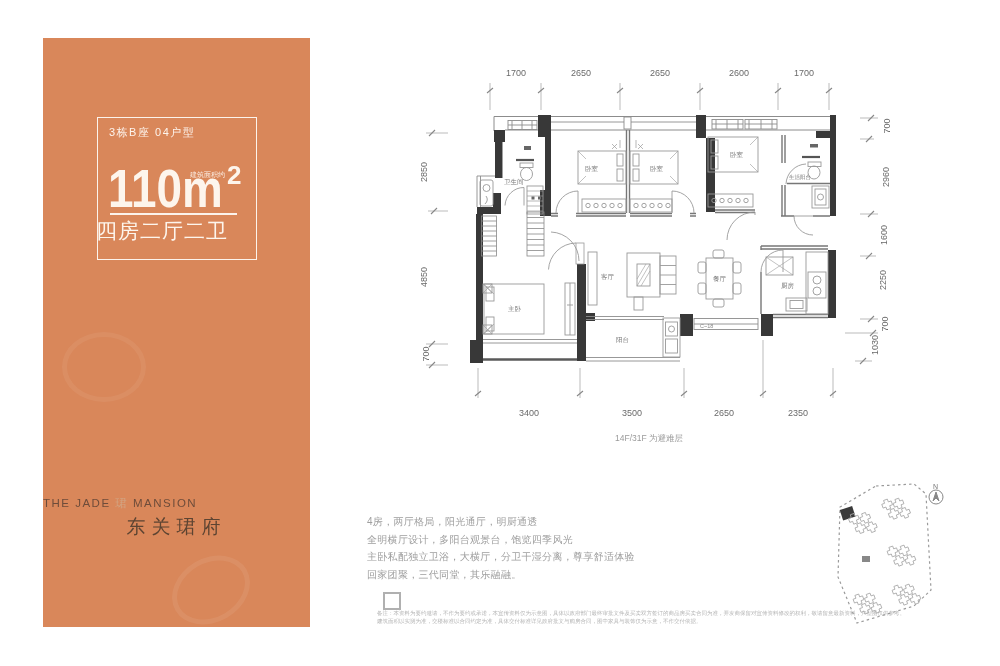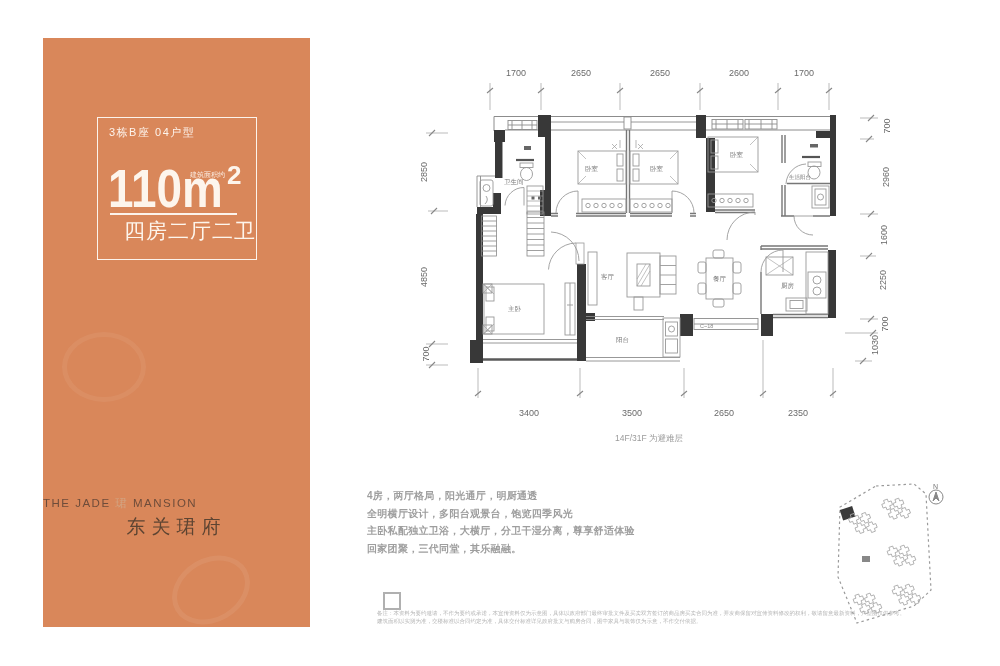--- a/index.html
+++ b/index.html
@@ -21,27 +21,27 @@
 <div class="abs" style="left:109px;top:125px;width:150px;color:rgba(255,250,244,0.95);font-size:11px;letter-spacing:1.5px;">3栋B座 04户型</div>
 
 <div class="abs" style="left:108px;top:158px;color:#fdf5ec;font-size:53px;font-weight:bold;letter-spacing:0px;transform:scaleX(0.865);transform-origin:left top;">110m</div>
 
 <div class="abs" style="left:227px;top:160px;color:#fdf5ec;font-size:26px;font-weight:bold;">2</div>
 
 <div class="abs" style="left:190px;top:170px;color:rgba(255,250,244,0.9);font-size:7px;">建筑面积约</div>
 
 <div class="abs" style="left:110px;top:213px;width:127px;height:1.5px;background:rgba(255,252,248,0.92);"></div>
 
-<div class="abs" style="left:124px;top:217px;color:#fdf5ec;font-size:21px;letter-spacing:1px;font-family:Liberation Mono, monospace;">四房二厅二卫</div>
+<div class="abs" style="left:96px;top:217px;color:#fdf5ec;font-size:21px;letter-spacing:1px;font-family:Liberation Mono, monospace;">四房二厅二卫</div>
 
 <div class="abs" style="left:43px;top:496px;width:267px;text-align:left;color:#6e4c3a;font-size:11.5px;letter-spacing:1.5px;">THE JADE <span style="color:#d2a584;">珺</span> MANSION</div>
 
 <div class="abs" style="left:43px;top:514px;width:267px;text-align:center;color:#5d4432;font-size:19px;letter-spacing:6px;">东关珺府</div>
 
-<div class="abs" style="left:367px;top:487px;color:#9e9e9e;font-size:10px;line-height:17.7px;letter-spacing:0.3px;font-weight:bold;">
+<div class="abs" style="left:367px;top:513px;color:#9e9e9e;font-size:10px;line-height:17.7px;letter-spacing:0.3px;">
 4房，两厅格局，阳光通厅，明厨通透<br>
 全明横厅设计，多阳台观景台，饱览四季风光<br>
 主卧私配独立卫浴，大横厅，分卫干湿分离，尊享舒适体验<br>
 回家团聚，三代同堂，其乐融融。
 </div>
 
 <div class="abs" style="left:383px;top:592px;width:14px;height:14px;border:2px solid #b0b0b0;"></div>
 
 <div class="abs" style="left:377px;top:609px;width:500px;color:#b5b5b5;font-size:5.5px;line-height:8px;white-space:nowrap;">
 备注：本资料为要约邀请，不作为要约或承诺，本宣传资料仅为示意图，具体以政府部门最终审批文件及买卖双方签订的商品房买卖合同为准，开发商保留对宣传资料修改的权利，敬请留意最新资料，户型图仅供参考。<br>

